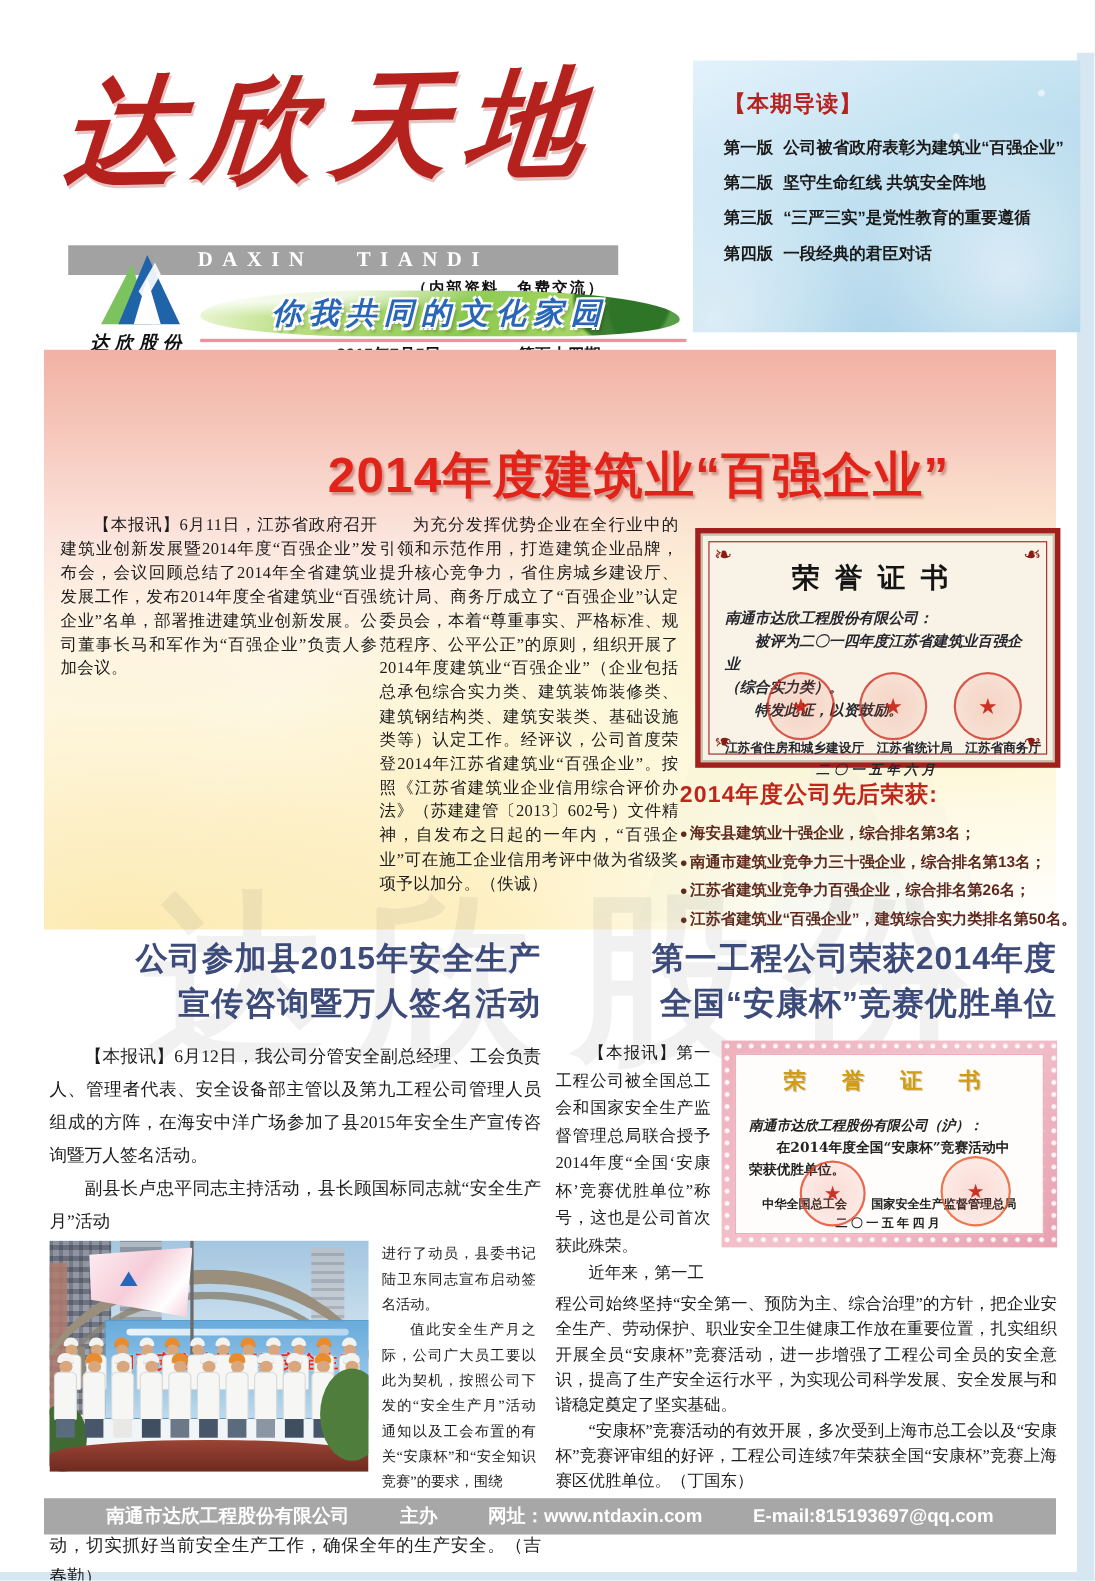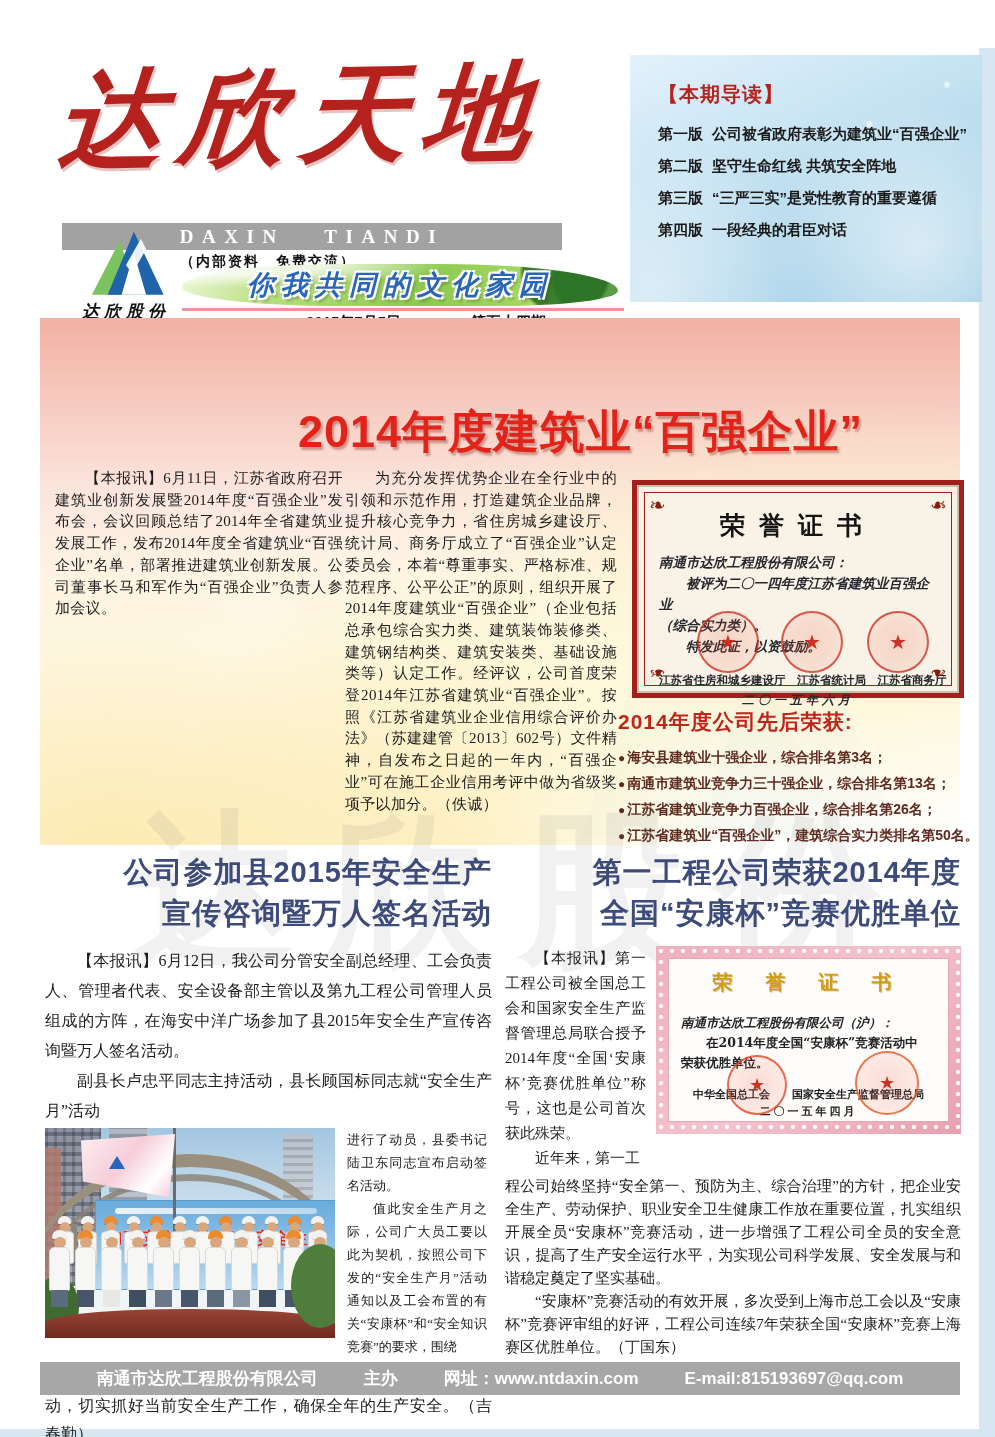--- a/index.html
+++ b/index.html
@@ -9,21 +9,21 @@
   .right-strip{position:absolute;left:979px;top:48px;width:16px;height:1389px;background:#d6e7f2;}
   .bottom-strip{position:absolute;left:0;top:1429px;width:995px;height:8px;background:#d6e7f2;}
   
   .masthead-title{position:absolute;left:58px;top:34px;width:575px;height:165px;
     font-family:"DejaVu Serif",serif;font-weight:bold;font-style:italic;color:#b5211c;
     font-size:106px;line-height:160px;letter-spacing:16px;transform:rotate(-1.2deg) skewX(-6deg);
     text-shadow:2px 3px 0 rgba(150,20,15,.25);white-space:nowrap;}
   .graybar{position:absolute;left:62px;top:223px;width:500px;height:27px;background:#a2a2a2;
     color:#fff;font-family:"Liberation Serif",serif;font-weight:bold;font-size:19px;
     text-align:center;line-height:27px;letter-spacing:.45em;word-spacing:1.4em;}
-  .mast-note{position:absolute;left:180px;top:253px;width:370px;text-align:left;
+  .mast-note{position:absolute;left:180px;top:253px;width:370px;text-align:right;
     font-size:14px;font-weight:bold;color:#111;letter-spacing:2px;}
   .logo{position:absolute;left:70px;top:230px;width:112px;height:92px;}
   .logo svg{display:block;width:100px;height:70px;margin:0 auto;}
   .logo-text{font-family:"DejaVu Serif",serif;font-style:italic;font-weight:bold;
     font-size:17px;letter-spacing:5px;text-align:center;color:#111;margin-top:0px;}
   .green-banner{position:absolute;left:182px;top:264px;width:436px;height:42px;border-radius:40% 45% 30% 40%/60% 70% 40% 50%;
     background:
       radial-gradient(circle at 88% 18%, rgba(40,110,35,.85) 0 11%, transparent 12%),
       radial-gradient(circle at 94% 40%, rgba(60,140,50,.8) 0 9%, transparent 10%),
       radial-gradient(ellipse at 10% 0%, rgba(255,255,255,.8) 0 18%, transparent 40%),

